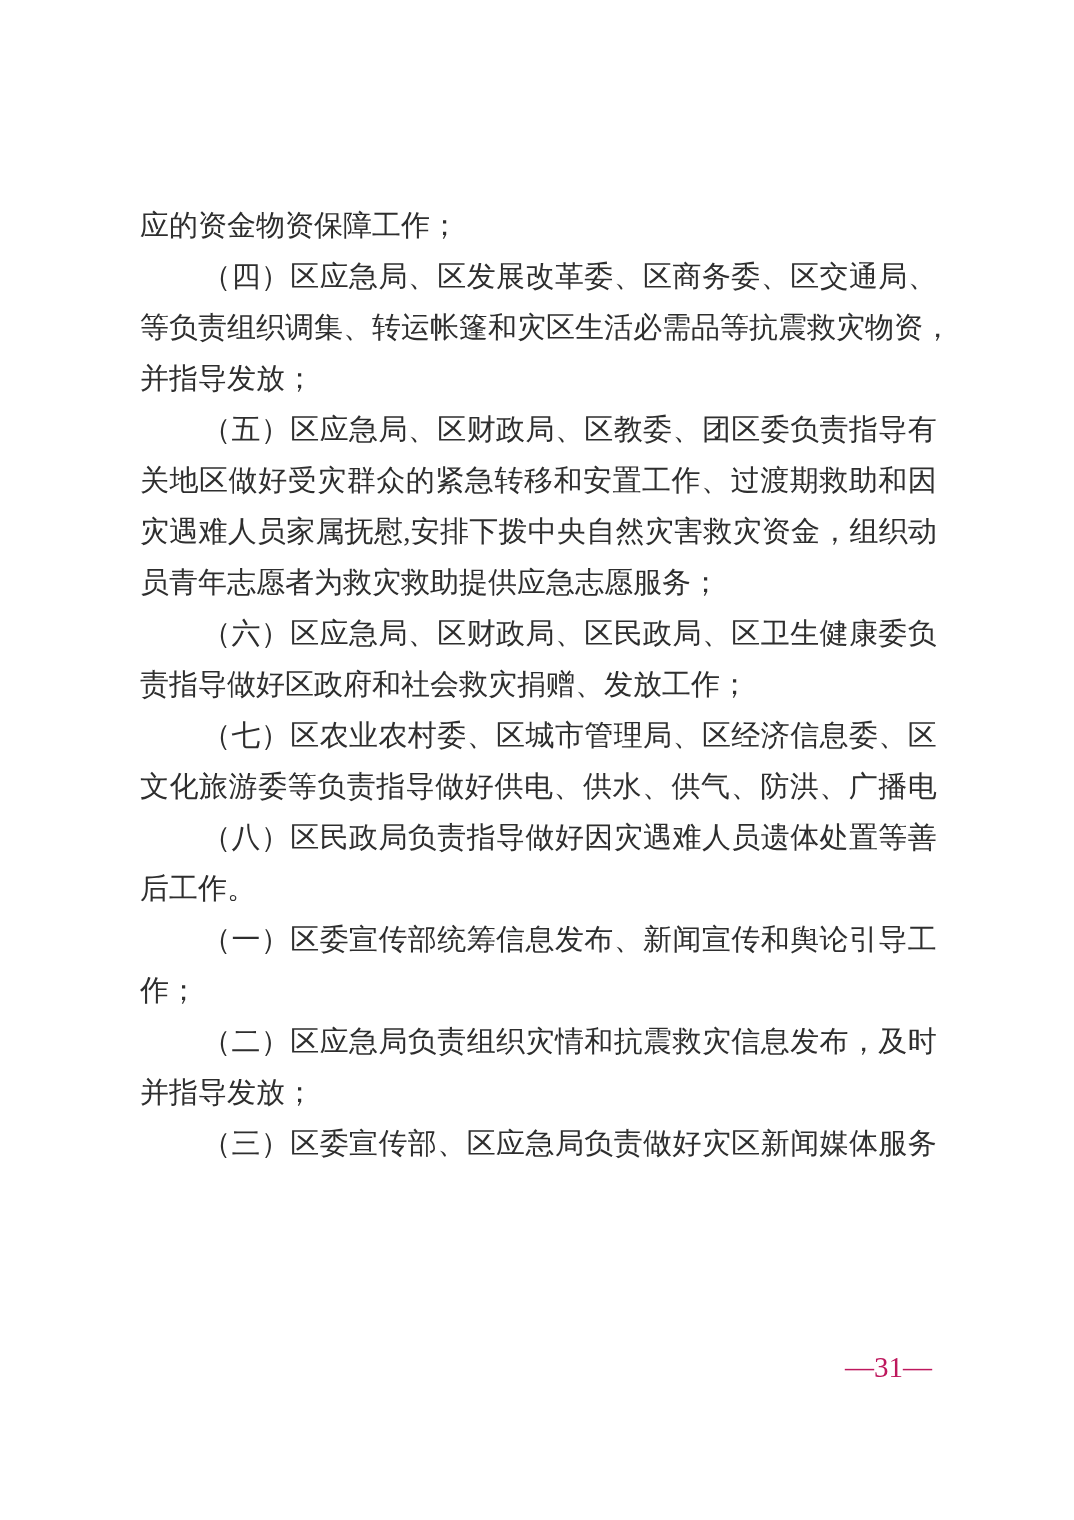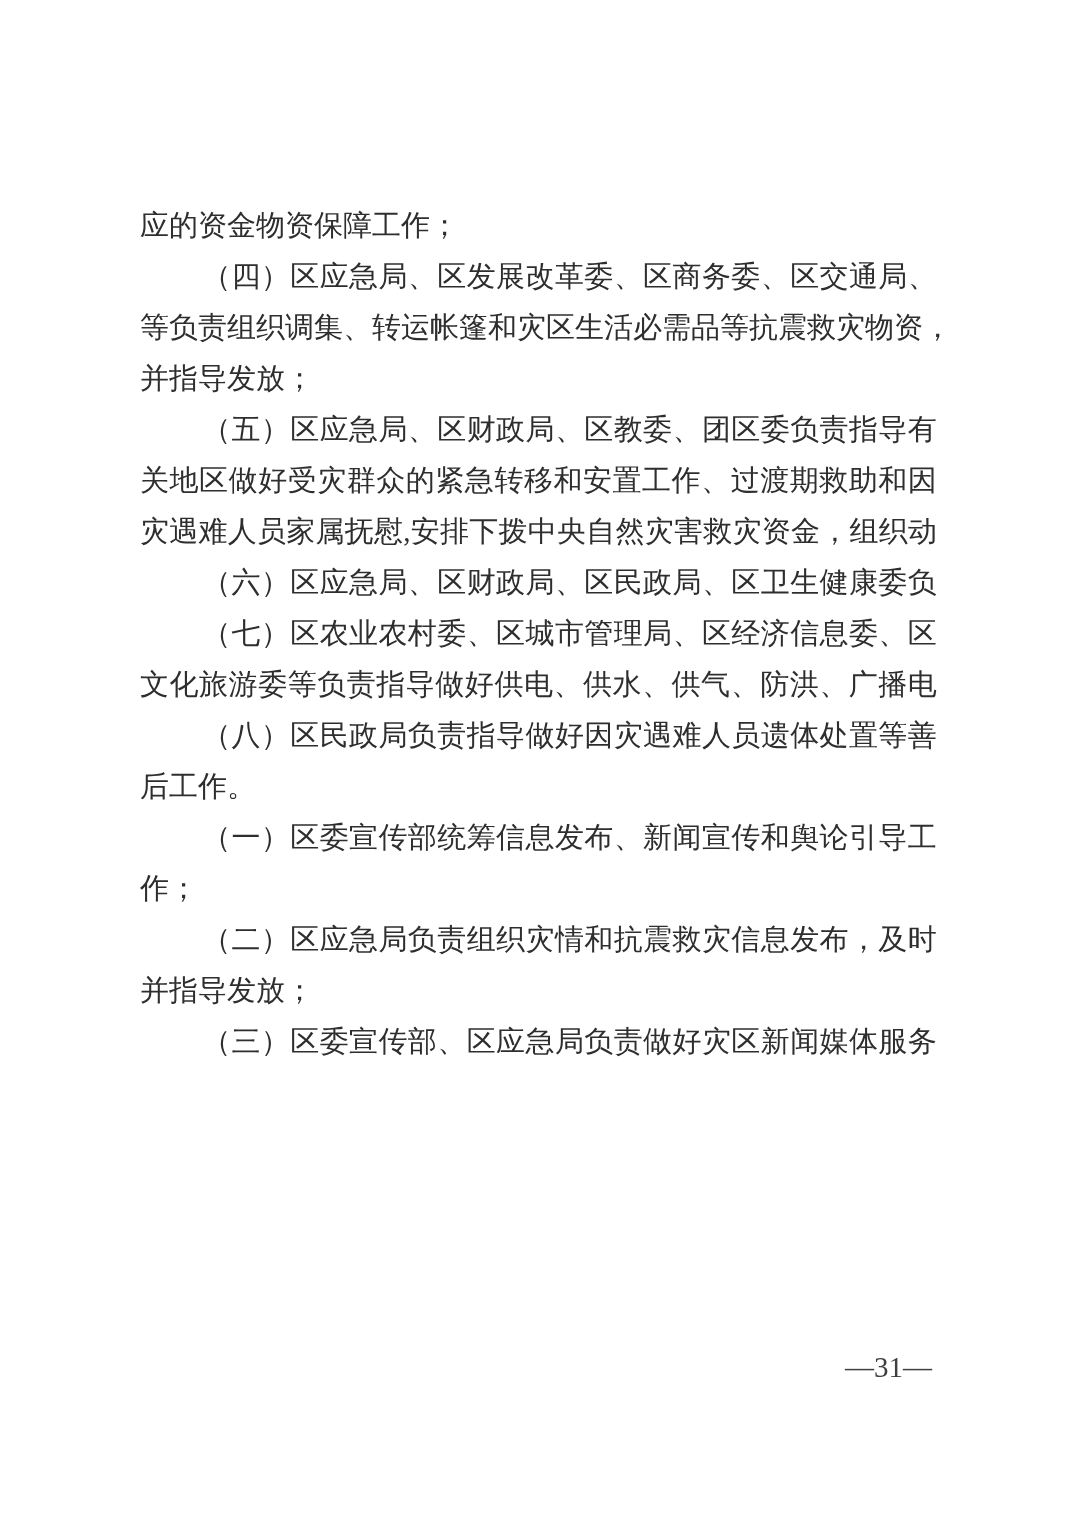--- a/index.html
+++ b/index.html
@@ -37,21 +37,21 @@
     font-weight: bold;
     font-size: 30px;
     color: #0f0f0f;
   }
   .page-number {
     position: absolute;
     top: 1350px;
     right: 142px;
     font-size: 29px;
     line-height: 34px;
-    color: #404040;
+    color: #be185d;
     font-family: "Liberation Serif", "DejaVu Serif", serif;
     margin-left: 16px;
   }
 </style>
 </head>
 <body>
 
 <div class="page">
   <div class="text-block">
     <div class="line">应的资金物资保障工作；</div>
@@ -192,20 +192,21 @@
         <span>害</span>
         <span>救</span>
         <span>灾</span>
         <span>资</span>
         <span>金</span>
         <span>，</span>
         <span>组</span>
         <span>织</span>
         <span>动</span>
       </div>
+    <div class="line">员青年志愿者为救灾救助提供应急志愿服务；</div>
     <div class="line fill indent">
         <span>（</span>
         <span>六</span>
         <span>）</span>
         <span>区</span>
         <span>应</span>
         <span>急</span>
         <span>局</span>
         <span>、</span>
         <span>区</span>
@@ -219,20 +220,21 @@
         <span>局</span>
         <span>、</span>
         <span>区</span>
         <span>卫</span>
         <span>生</span>
         <span>健</span>
         <span>康</span>
         <span>委</span>
         <span>负</span>
       </div>
+    <div class="line">责指导做好区政府和社会救灾捐赠、发放工作；</div>
     <div class="line fill indent">
         <span>（</span>
         <span>七</span>
         <span>）</span>
         <span>区</span>
         <span>农</span>
         <span>业</span>
         <span>农</span>
         <span>村</span>
         <span>委</span>

